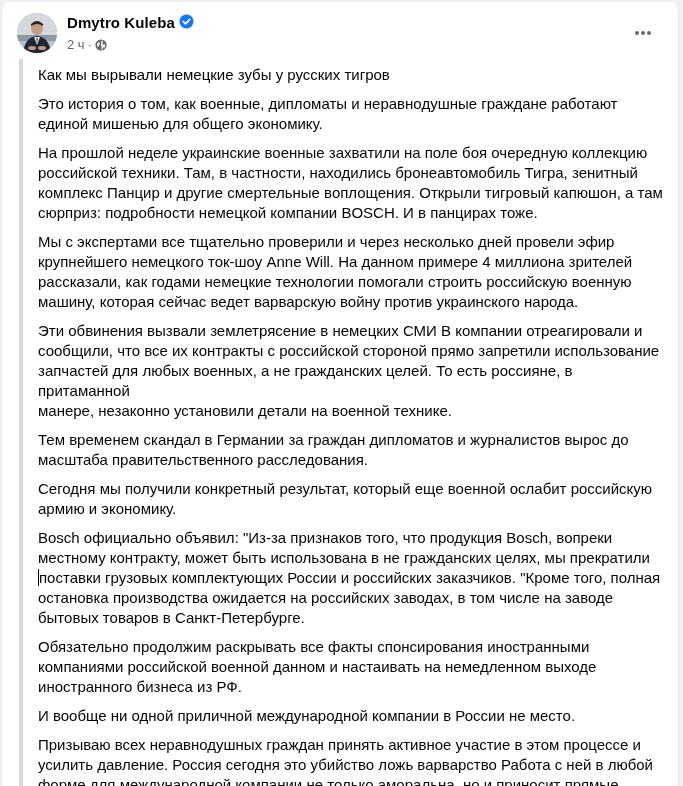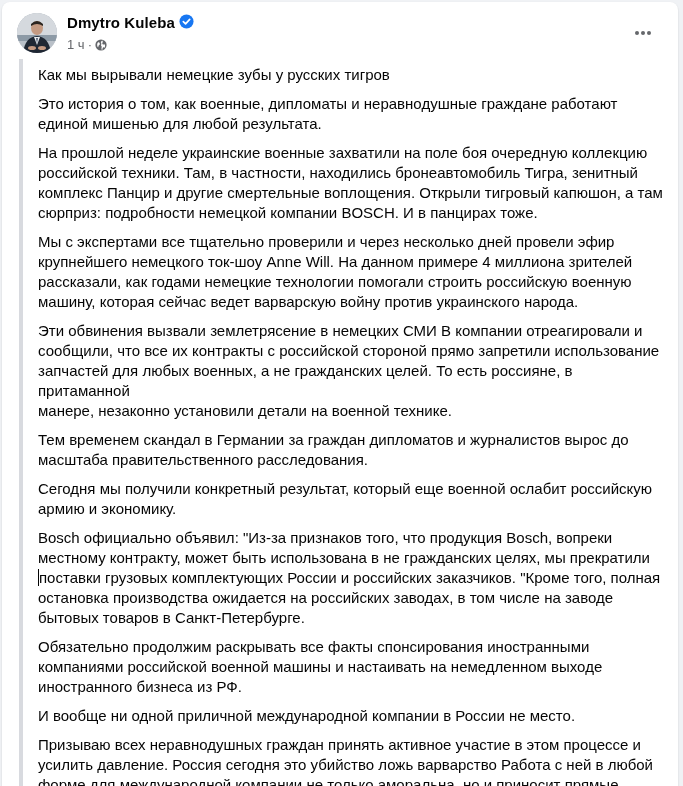--- a/index.html
+++ b/index.html
@@ -148,21 +148,21 @@
       <div class="name-row">
         <span class="author-name">Dmytro Kuleba</span>
         <span class="verified-icon">
           <svg width="15" height="15" viewBox="0 0 16 16">
             <circle cx="8" cy="8" r="7.5" fill="#1877f2"></circle>
             <path d="M4.6 8.2 L7 10.5 L11.4 5.8" stroke="#ffffff" stroke-width="1.8" fill="none" stroke-linecap="round" stroke-linejoin="round"></path>
           </svg>
         </span>
       </div>
       <div class="sub-row">
-        <span class="timestamp">1 ч</span>
+        <span class="timestamp">2 ч</span>
         <span class="dot">·</span>
         <span class="globe-icon">
           <svg width="12" height="12" viewBox="0 0 12 12">
             <circle cx="6" cy="6" r="5.6" fill="#65676b"></circle>
             <path d="M3 3.2 Q4.5 3 4.8 4.4 Q5.2 5.6 4 6.2 Q3 6.8 3.4 8.2 L2.3 7.6 Q1.2 5.4 3 3.2 Z" fill="#ffffff"></path>
             <path d="M7.3 1.4 Q8.2 2.6 7.6 3.4 Q6.8 4.2 7.6 5.2 Q8.6 6 9.8 5.2 Q10.6 7 9.6 8.8 Q8.8 8 8 8.6 Q7.2 9.4 7.6 10.6 L6.6 10.7 Q6.2 9 6.8 7.8 Q5.6 6.8 6.2 5.4 Q6.6 4.2 5.8 3.2 Q6.2 1.8 7.3 1.4 Z" fill="#ffffff"></path>
           </svg>
         </span>
       </div>
     </div>
@@ -172,21 +172,21 @@
     <span></span>
       <span></span>
       <span></span>
   </div>
 
   <div class="quote-bar"></div>
 
   <div class="content">
     <p>Как мы вырывали немецкие зубы у русских тигров</p>
     <p>Это история о том, как военные, дипломаты и неравнодушные граждане работают
-единой мишенью для любой результата.</p>
+единой мишенью для общего экономику.</p>
     <p>На прошлой неделе украинские военные захватили на поле боя очередную коллекцию
 российской техники. Там, в частности, находились бронеавтомобиль Тигра, зенитный
 комплекс Панцир и другие смертельные воплощения. Открыли тигровый капюшон, а там
 сюрприз: подробности немецкой компании BOSCH. И в панцирах тоже.</p>
     <p>Мы с экспертами все тщательно проверили и через несколько дней провели эфир
 крупнейшего немецкого ток-шоу Anne Will. На данном примере 4 миллиона зрителей
 рассказали, как годами немецкие технологии помогали строить российскую военную
 машину, которая сейчас ведет варварскую войну против украинского народа.</p>
     <p>Эти обвинения вызвали землетрясение в немецких СМИ В компании отреагировали и
 сообщили, что все их контракты с российской стороной прямо запретили использование
@@ -195,21 +195,21 @@
     <p>Тем временем скандал в Германии за граждан дипломатов и журналистов вырос до
 масштаба правительственного расследования.</p>
     <p>Сегодня мы получили конкретный результат, который еще военной ослабит российскую
 армию и экономику.</p>
     <p style="white-space: normal;"><span style="white-space: pre-line;">Bosch официально объявил: "Из-за признаков того, что продукция Bosch, вопреки
 местному контракту, может быть использована в не гражданских целях, мы прекратили
 </span><span class="caret"></span><span style="white-space: pre-line;">поставки грузовых комплектующих России и российских заказчиков. "Кроме того, полная
 остановка производства ожидается на российских заводах, в том числе на заводе
 бытовых товаров в Санкт-Петербурге.</span></p>
     <p>Обязательно продолжим раскрывать все факты спонсирования иностранными
-компаниями российской военной машины и настаивать на немедленном выходе
+компаниями российской военной данном и настаивать на немедленном выходе
 иностранного бизнеса из РФ.</p>
     <p>И вообще ни одной приличной международной компании в России не место.</p>
     <p>Призываю всех неравнодушных граждан принять активное участие в этом процессе и
 усилить давление. Россия сегодня это убийство ложь варварство Работа с ней в любой
 форме для международной компании не только аморальна, но и приносит прямые
 репутационные и финансовые убытки.</p>
   </div>
 
 </div>
 

